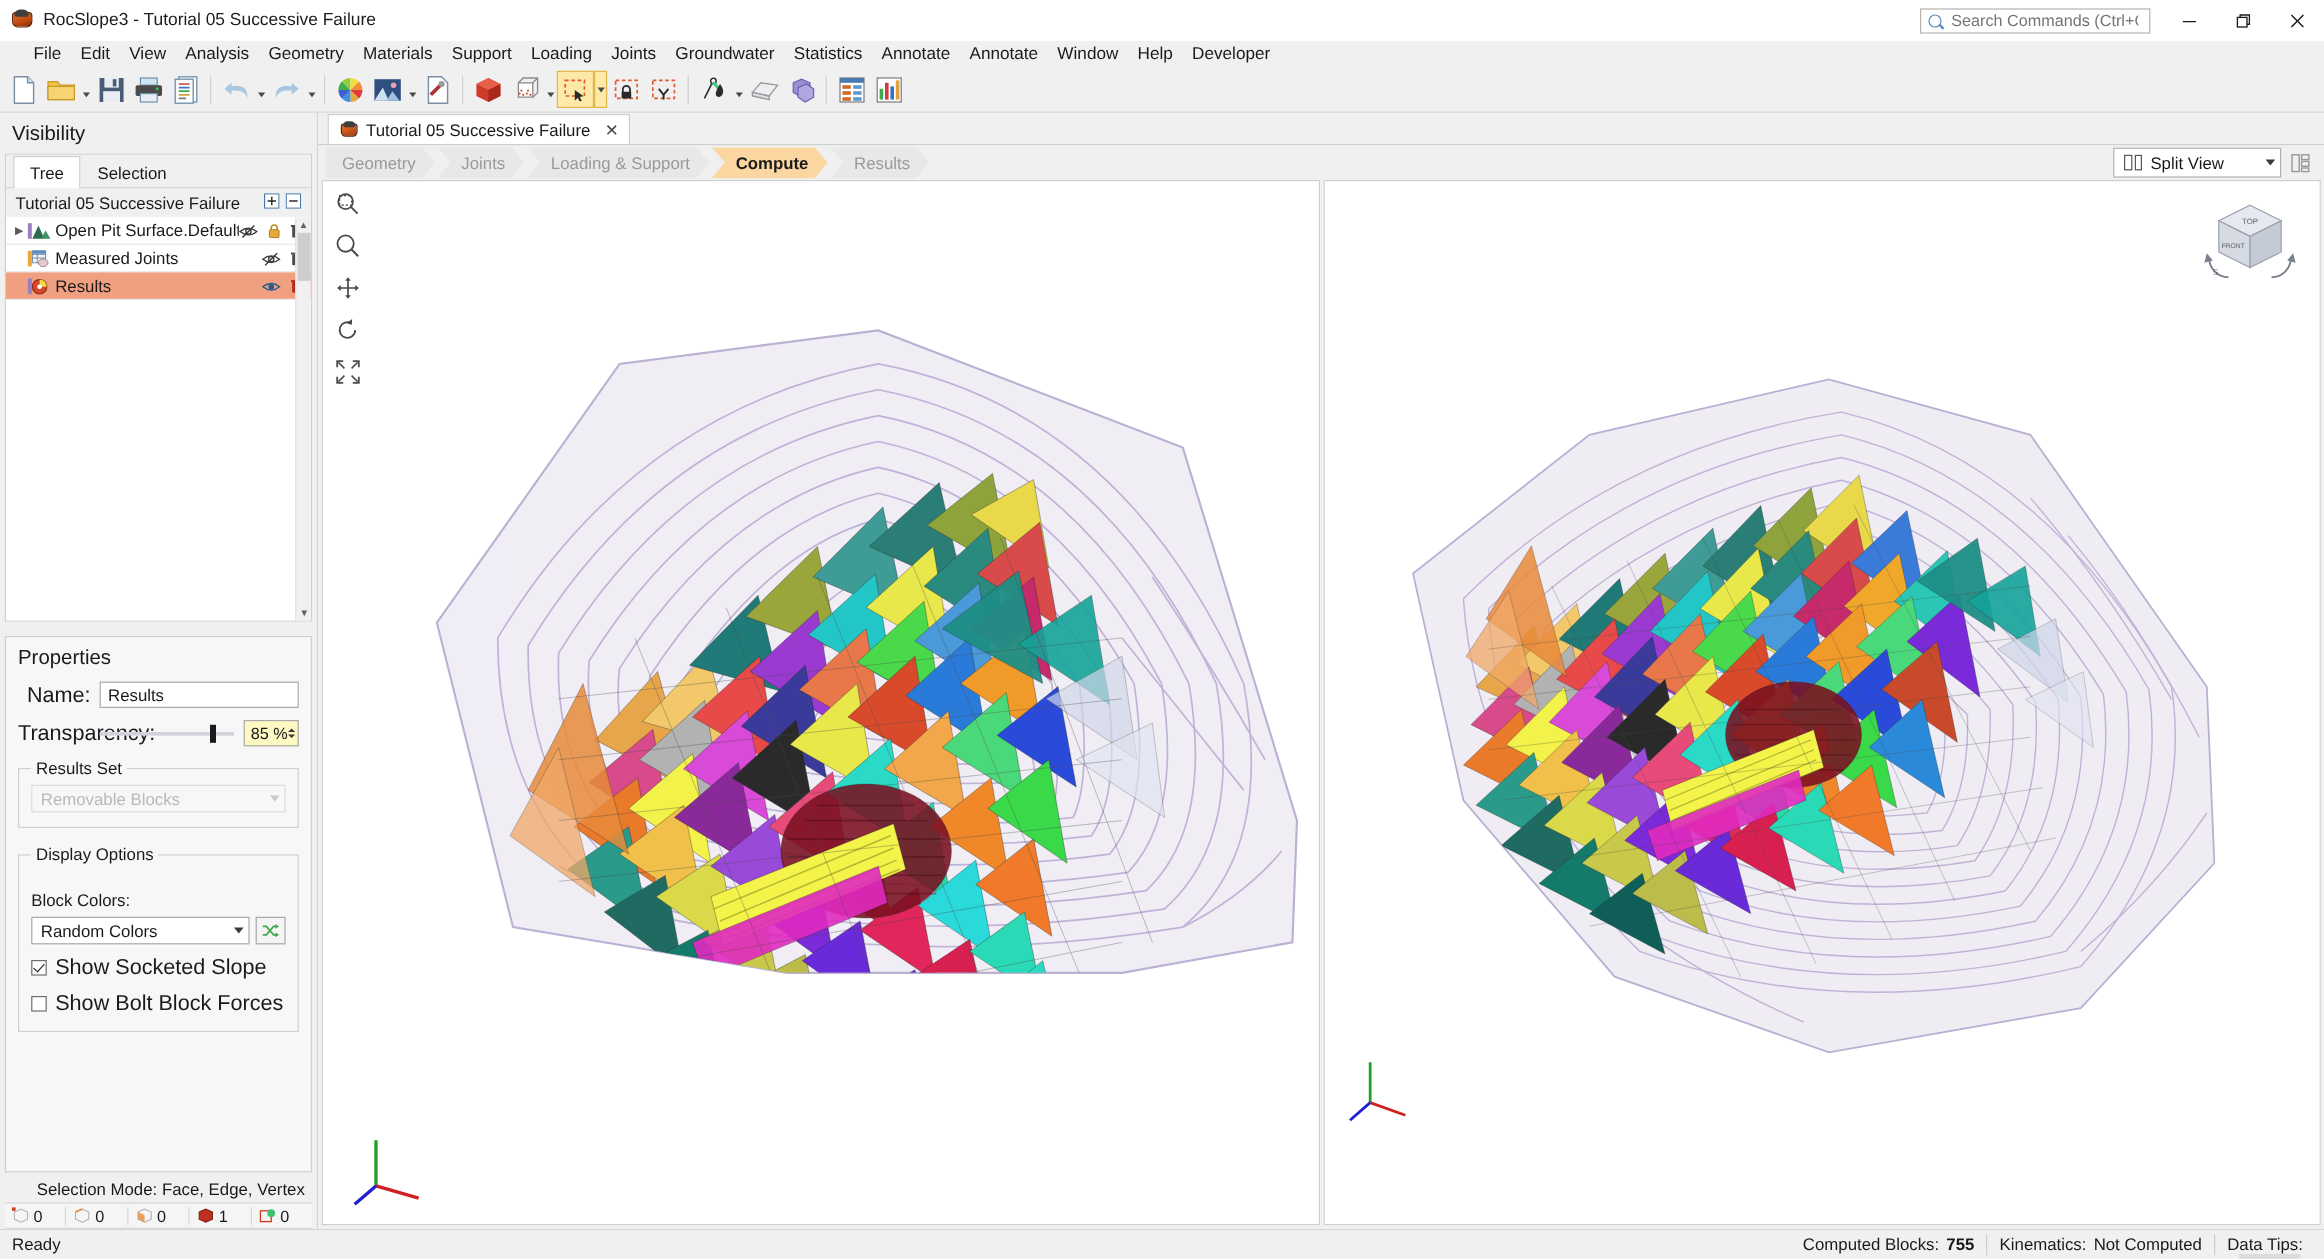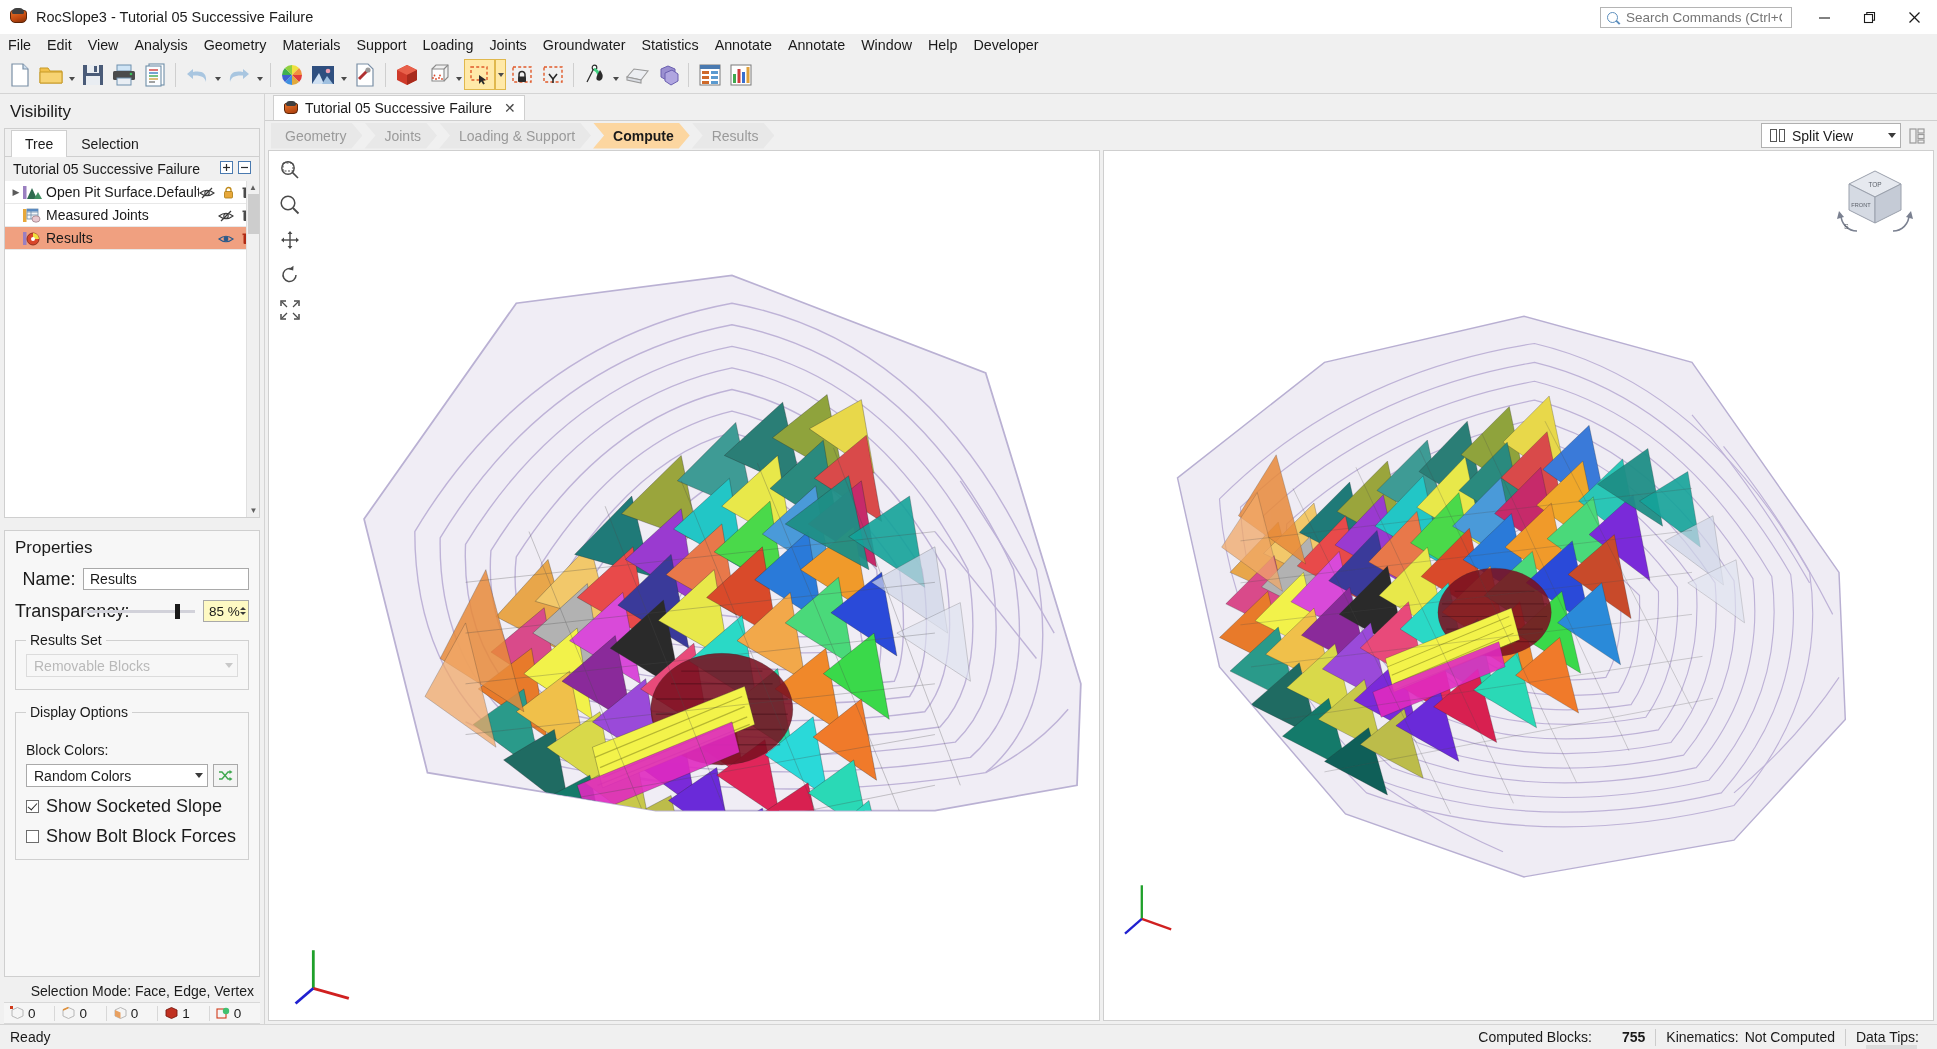--- a/index.html
+++ b/index.html
@@ -55,21 +55,21 @@
     font-size:13.5px;color:#808080;width:160px;
   }
   .wbtn {
     width: 45px; height: 34px; display:flex;align-items:center;justify-content:center;
     font-size:15px; color:#1a1a1a;
   }
   .wbtn svg { display:block; }
   
   #menubar {
     height: 22px; background:#f0f0f0; display:flex; align-items:center;
-    padding-left: 0; font-size: 14.3px;
+    padding-left: 20px; font-size: 14.3px;
   }
   .menu-item { padding: 2px 8px; color:#1a1a1a; white-space:nowrap; }
   
   #toolbar {
     height: 38px; background:#f0f0f0;
     border-bottom:1px solid #d4d4d4;
     display:flex; align-items:center; padding-left:4px;
   }
   .tb { width:31px;height:31px;display:flex;align-items:center;justify-content:center;position:relative;flex:none; }
   .tb-sep { width:1px;height:24px;background:#cfcfcf;margin:0 5px; flex:none;}
@@ -193,21 +193,21 @@
   #statusbar {
     height:25px; background:#f0f0f0; border-top:1px solid #d4d4d4;
     display:flex; align-items:center; font-size:14px;
   }
   #status-left { padding-left:10px; flex:1; }
   #status-right { display:flex; align-items:center; height:25px;}
   .st-seg { padding:0 10px; border-left:1px solid #cccccc; height:17px; display:flex;align-items:center;gap:6px;}
   .st-seg:first-child{border-left:none;}
   .dt-btn { padding:2px 12px; font-size:14px;}
   .dt-btn.sel { background:#dcdcdc; }
-  b { font-weight:bold;margin-left:24px; }
+  b { font-weight:bold; }
 </style>
 </head>
 <body>
 
 <div id="titlebar">
   <div id="app-icon">
     <div class="rock"></div>
       <div class="cap"></div>
   </div>
   <span id="title-text">RocSlope3 - Tutorial 05 Successive Failure</span>

